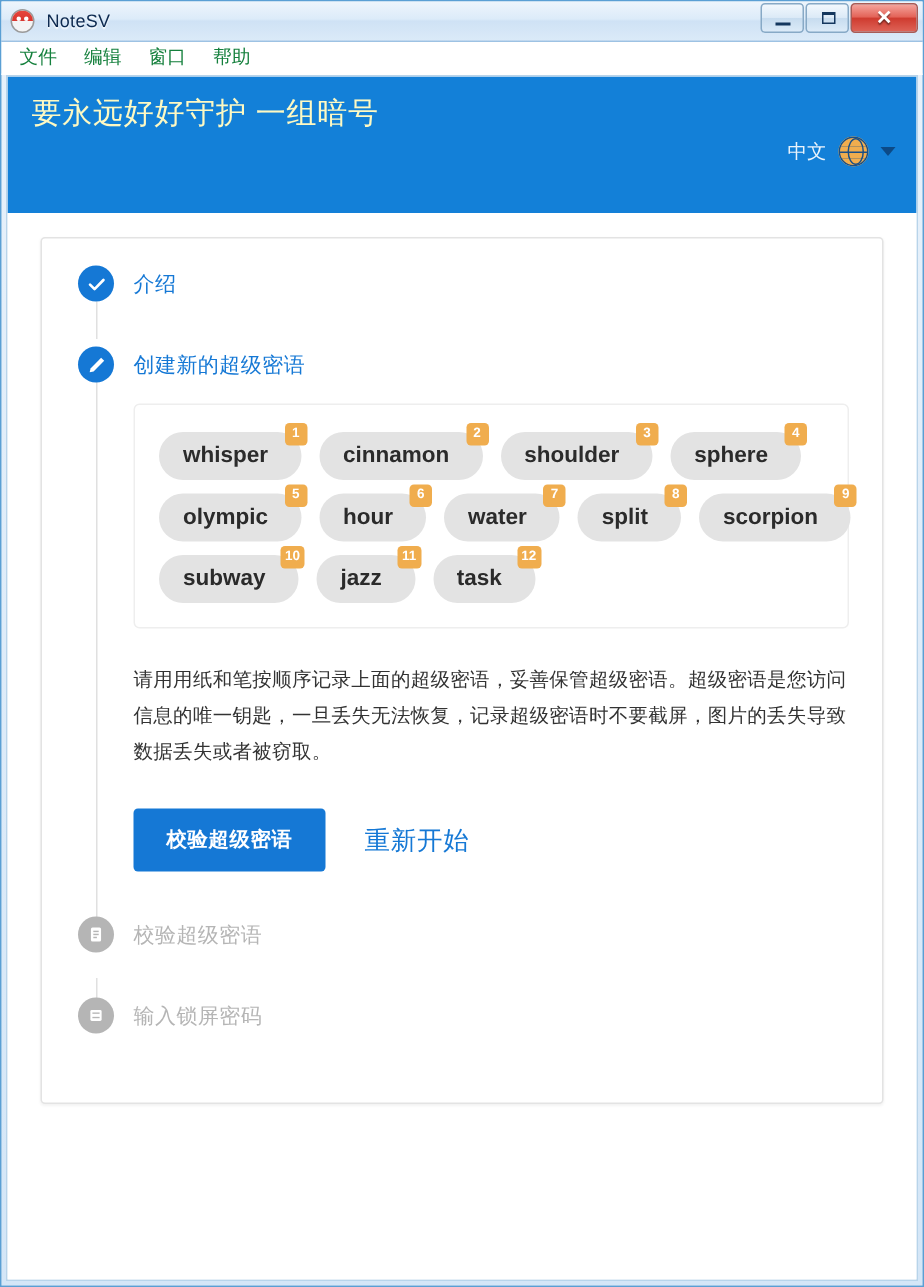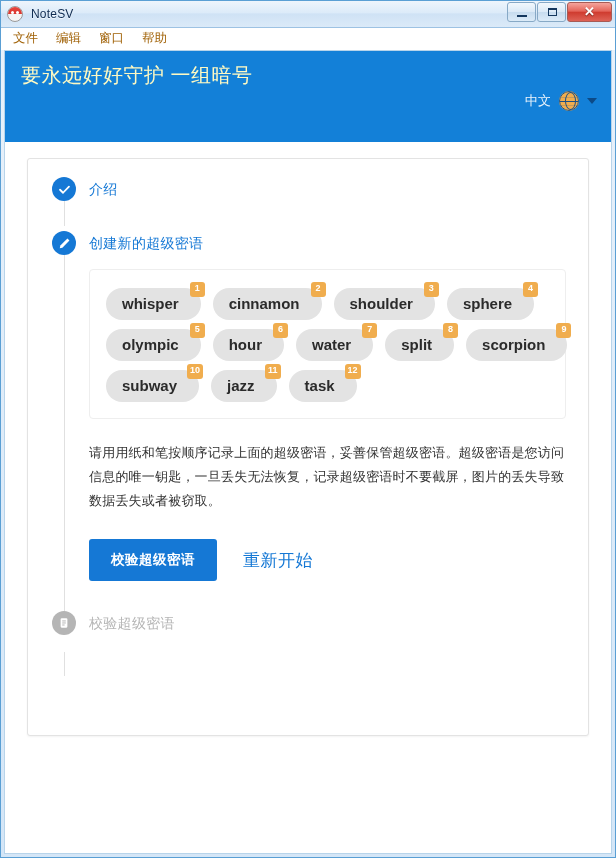--- a/index.html
+++ b/index.html
@@ -112,21 +112,21 @@
     background: #ffffff;
     border-bottom: 1px solid #ffffff;
     display: flex;
     align-items: center;
     padding-left: 10px;
     gap: 14px;
     flex: 0 0 auto;
   }
   .menu-item {
     font-size: 12.5px;
-    color: #a16207;
+    color: #15803d;
     cursor: default;
     padding: 1px 2px;
   }
 
   
   .client {
     flex: 1 1 auto;
     background: #ffffff;
     margin: 0 3px 3px 3px;
     border: 1px solid #b8d4ea;
@@ -507,19 +507,29 @@
                 <rect x="5.6" y="4.6" width="4.8" height="1.3" fill="#b5b5b5"></rect>
                 <rect x="5.6" y="7.3" width="4.8" height="1.3" fill="#b5b5b5"></rect>
                 <rect x="5.6" y="10" width="3.2" height="1.3" fill="#b5b5b5"></rect>
               </svg>
             </div>
             <div class="step-title">校验超级密语</div>
           </div>
 
           <div class="step-gap"></div>
 
+          <div class="step muted">
+            <div class="step-icon">
+              <svg class="ic" width="12" height="12" viewBox="0 0 16 16" aria-hidden="true">
+                <rect x="3" y="3.2" width="10" height="9.6" rx="1.3" fill="#ffffff"></rect>
+                <rect x="4.8" y="5.3" width="6.4" height="1.2" fill="#b5b5b5"></rect>
+                <rect x="4.8" y="9.2" width="6.4" height="1.2" fill="#b5b5b5"></rect>
+              </svg>
+            </div>
+            <div class="step-title">输入锁屏密码</div>
+          </div>
 
         </div>
       </div>
     </div>
 
   </div>
 </div>
 
 </body></html>

